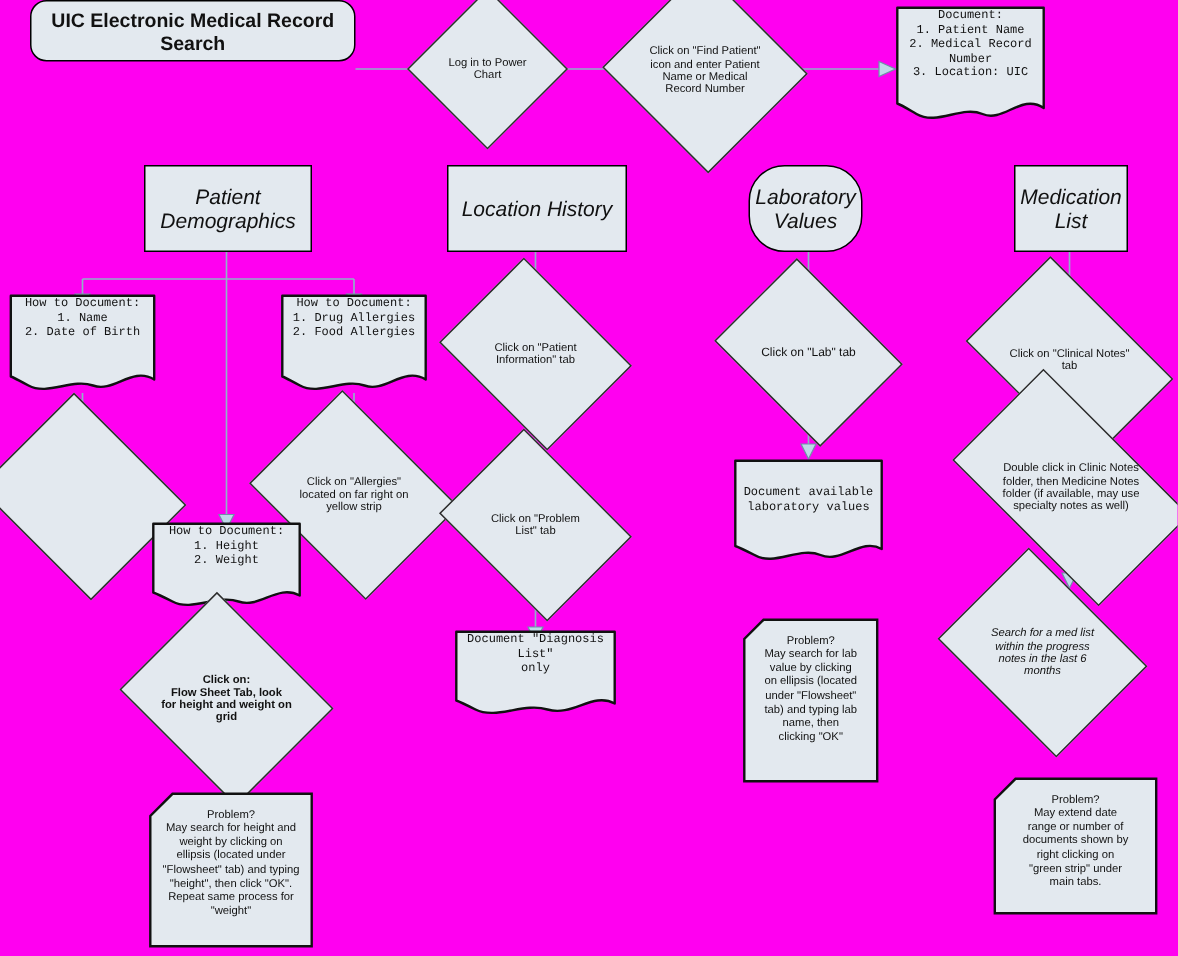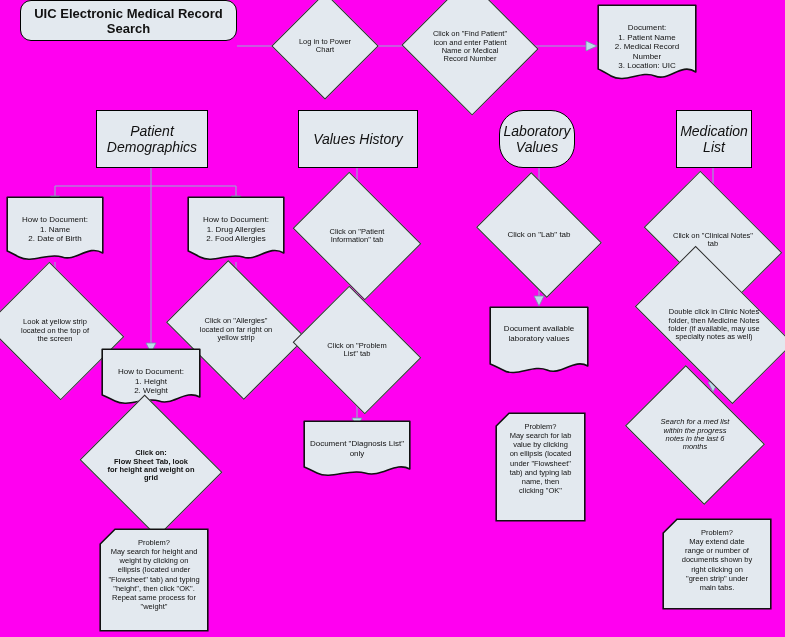--- a/index.html
+++ b/index.html
@@ -37,21 +37,21 @@
   .diamond .dtext{
     position:relative;z-index:2;text-align:center;line-height:1.12;
     color:#111;padding:0 2px;width:100%;
   }
 
   
   .doc{position:absolute;}
   .doc svg{position:absolute;left:0;top:0;width:100%;height:100%;}
   .doc .dtxt{
     position:relative;z-index:2;text-align:center;line-height:1.2;color:#111;
-    padding:19px 5px 0 5px;box-sizing:border-box;width:100%;
+    padding:2px 5px 0 5px;box-sizing:border-box;width:100%;font-family:Liberation Mono, monospace;
   }
 
   
   .note{position:absolute;}
   .note svg{position:absolute;left:0;top:0;width:100%;height:100%;}
   .note .ntxt{
     position:relative;z-index:2;text-align:center;line-height:1.22;color:#111;
     padding:10px 6px 4px 6px;box-sizing:border-box;width:100%;
   }
 
@@ -151,21 +151,21 @@
   </div>
 
   <div class="node rect head" style="left:96px;top:110px;width:112px;height:58px;">
     <span>
       <span>Patient</span><br>
       <span>Demographics</span>
     </span>
   </div>
 
   <div class="node rect head" style="left:298px;top:110px;width:120px;height:58px;">
-    <span>Values History</span>
+    <span>Location History</span>
   </div>
 
   <div class="node rect head" style="left:499px;top:110px;width:76px;height:58px;border-radius:24px;">
     <span>
       <span>Laboratory</span><br>
       <span>Values</span>
     </span>
   </div>
 
   <div class="node rect head" style="left:676px;top:110px;width:76px;height:58px;">
@@ -192,25 +192,20 @@
     </svg>
     <div class="dtxt fs8">
       <div>How to Document:</div>
       <div>1. Drug Allergies</div>
       <div>2. Food Allergies</div>
     </div>
   </div>
 
   <div class="node diamond" style="left:2px;top:286px;width:106px;height:90px;">
     <div class="dshape"></div>
-    <div class="dtext fs7">
-      <div>Look at yellow strip</div>
-      <div>located on the top of</div>
-      <div>the screen</div>
-    </div>
   </div>
 
   <div class="node diamond" style="left:181px;top:286px;width:110px;height:88px;">
     <div class="dshape"></div>
     <div class="dtext fs7">
       <div>Click on "Allergies"</div>
       <div>located on far right on</div>
       <div>yellow strip</div>
     </div>
   </div>

